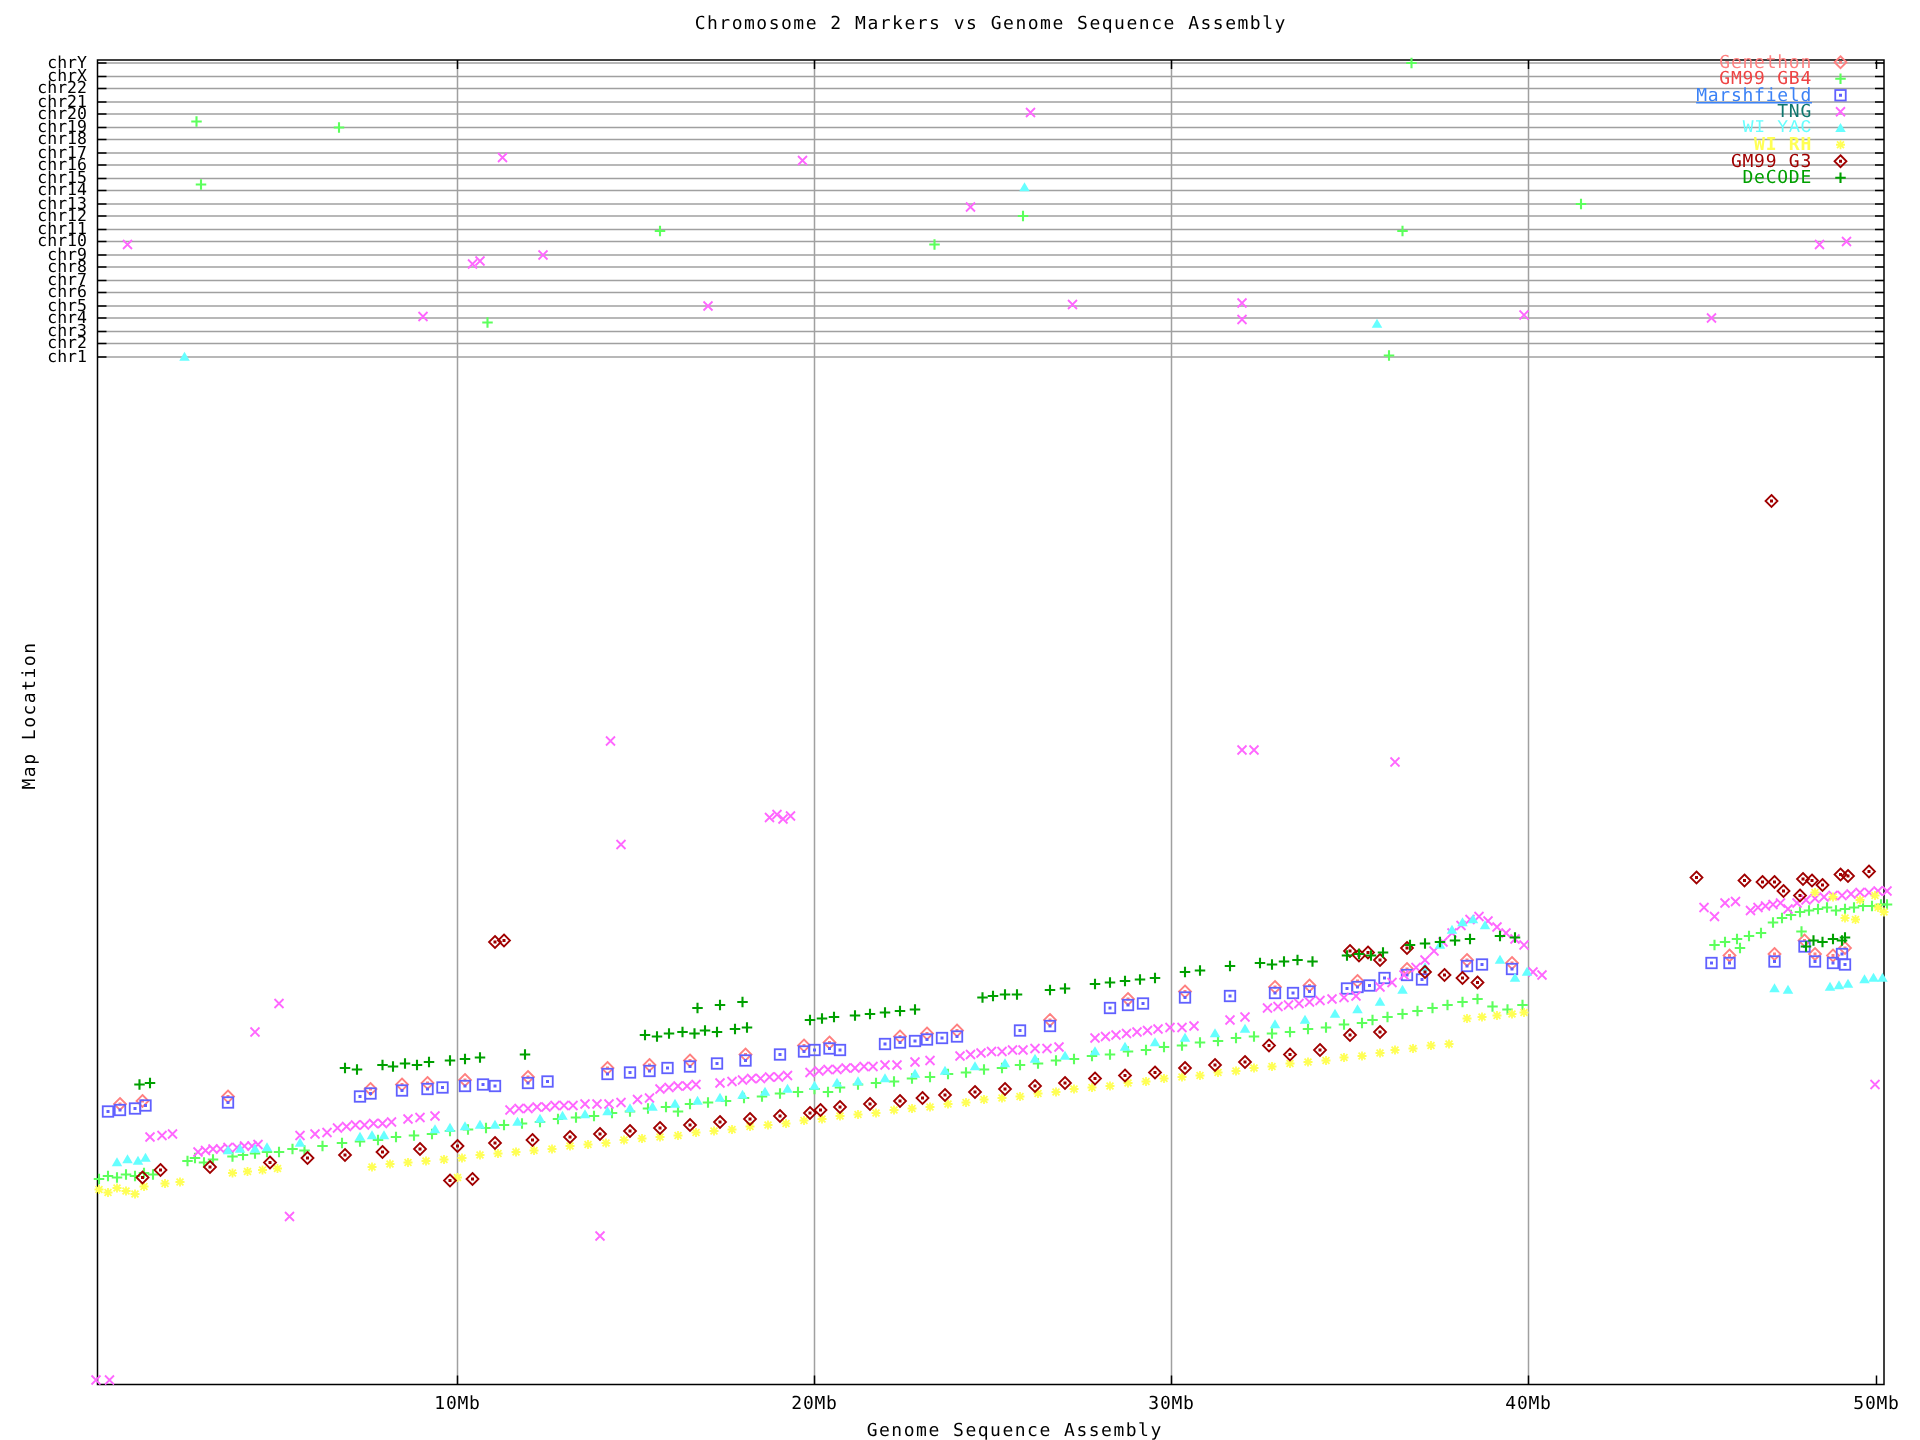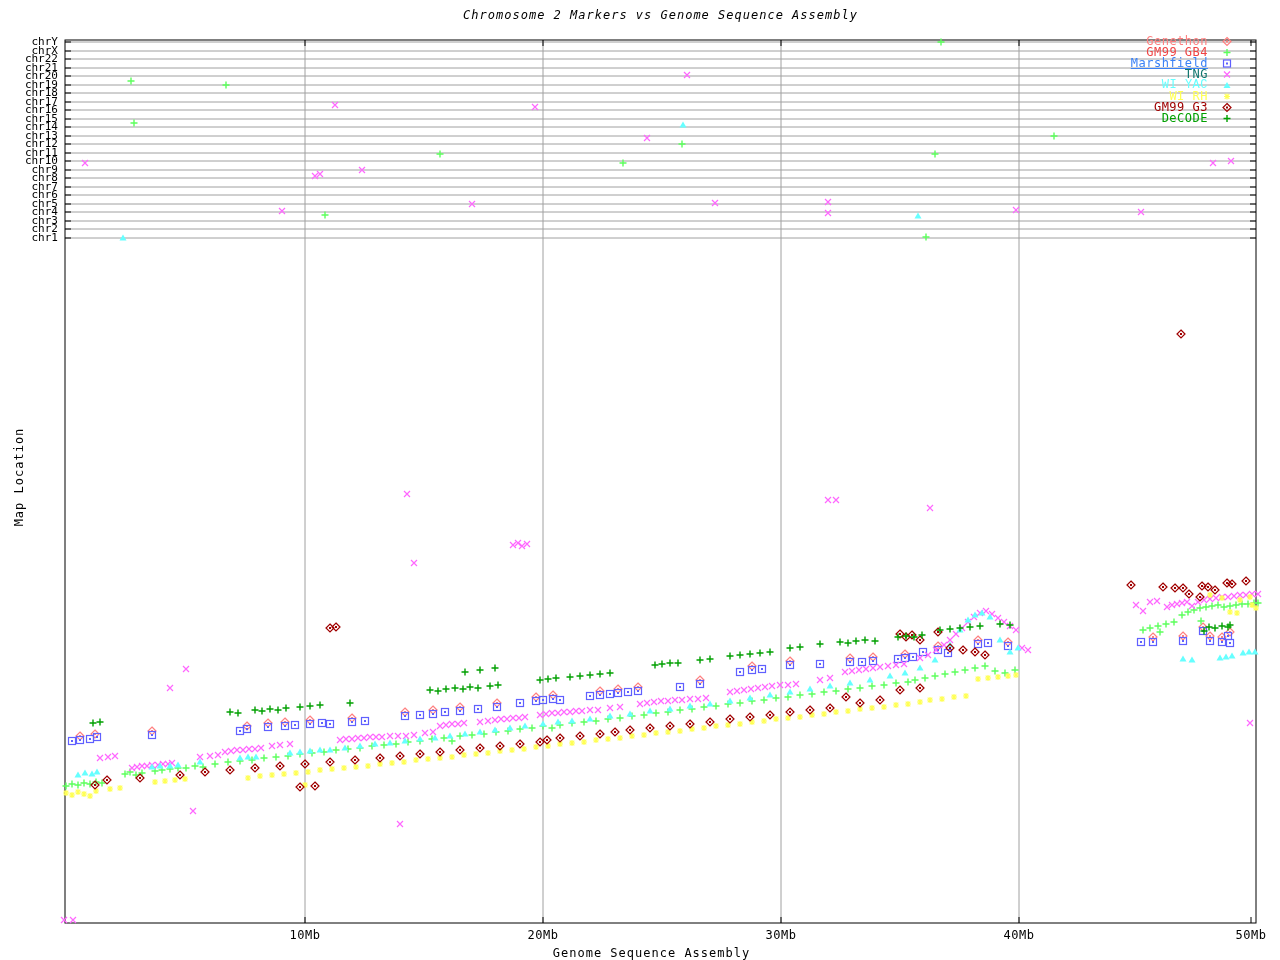--- a/index.html
+++ b/index.html
@@ -1,20 +1,20 @@
 <!DOCTYPE html>
 <html><head>
 <meta charset="utf-8">
 <style>
   html,body{margin:0;padding:0;background:#fff;}
   #screen{position:relative;width:1280px;height:960px;background:#fff;overflow:hidden;
           font-family:"DejaVu Sans Mono","Liberation Mono",monospace;color:#000;}
   #title{position:absolute;left:65px;top:8px;width:1191px;text-align:center;
-         font-size:12px;letter-spacing:1px;white-space:pre;font-style:italic;}
-  #xlabel{position:absolute;left:56px;top:946px;width:1191px;text-align:center;
+         font-size:12px;letter-spacing:1px;white-space:pre;}
+  #xlabel{position:absolute;left:81px;top:946px;width:1191px;text-align:center;
           font-size:12px;letter-spacing:1px;}
   #ylabel{position:absolute;left:-36px;top:470px;width:110px;text-align:center;
           font-size:12px;letter-spacing:1px;transform:rotate(-90deg);transform-origin:center;}
   #plot-svg{position:absolute;left:0;top:0;}
   #legend{position:absolute;top:36px;right:42px;}
   .legend-row{display:flex;align-items:center;justify-content:flex-end;height:11px;line-height:11px;}
   .legend-label{font-size:12px;letter-spacing:0.5px;white-space:pre;}
   .legend-glyph{width:30px;height:11px;display:inline-block;}
 </style>
 </head>
@@ -1017,21 +1017,21 @@
           <path d="M16 2.5L22 8.5M16 8.5L22 2.5" stroke="#ff66ff" fill="none" stroke-width="1.2"></path>
         </svg>
       </div>
       <div class="legend-row">
         <span class="legend-label" style="color: rgb(102, 255, 255); font-family: Liberation Mono, monospace;">WI YAC</span>
         <svg width="30" height="11" class="legend-glyph">
           <path d="M19 2L22.5 8L15.5 8Z" fill="#66ffff"></path>
         </svg>
       </div>
       <div class="legend-row">
-        <span class="legend-label" style="color: rgb(255, 255, 85);">WI RH</span>
+        <span class="legend-label" style="color: rgb(255, 255, 85); font-weight: bold;">WI RH</span>
         <svg width="30" height="11" class="legend-glyph">
           <path d="M16 5.5H22M19 2.5V8.5M16.7 3.2L21.3 7.8M16.7 7.8L21.3 3.2" stroke="#ffff55" fill="none" stroke-width="1.2"></path>
         </svg>
       </div>
       <div class="legend-row">
         <span class="legend-label" style="color: rgb(160, 0, 0);">GM99 G3</span>
         <svg width="30" height="11" class="legend-glyph">
           <path d="M19 1.5L23 5.5L19 9.5L15 5.5Z" stroke="#a00000" fill="none" stroke-width="1.2"></path>
           <rect x="18" y="4.5" width="2" height="2" fill="#a00000"></rect>
         </svg>

